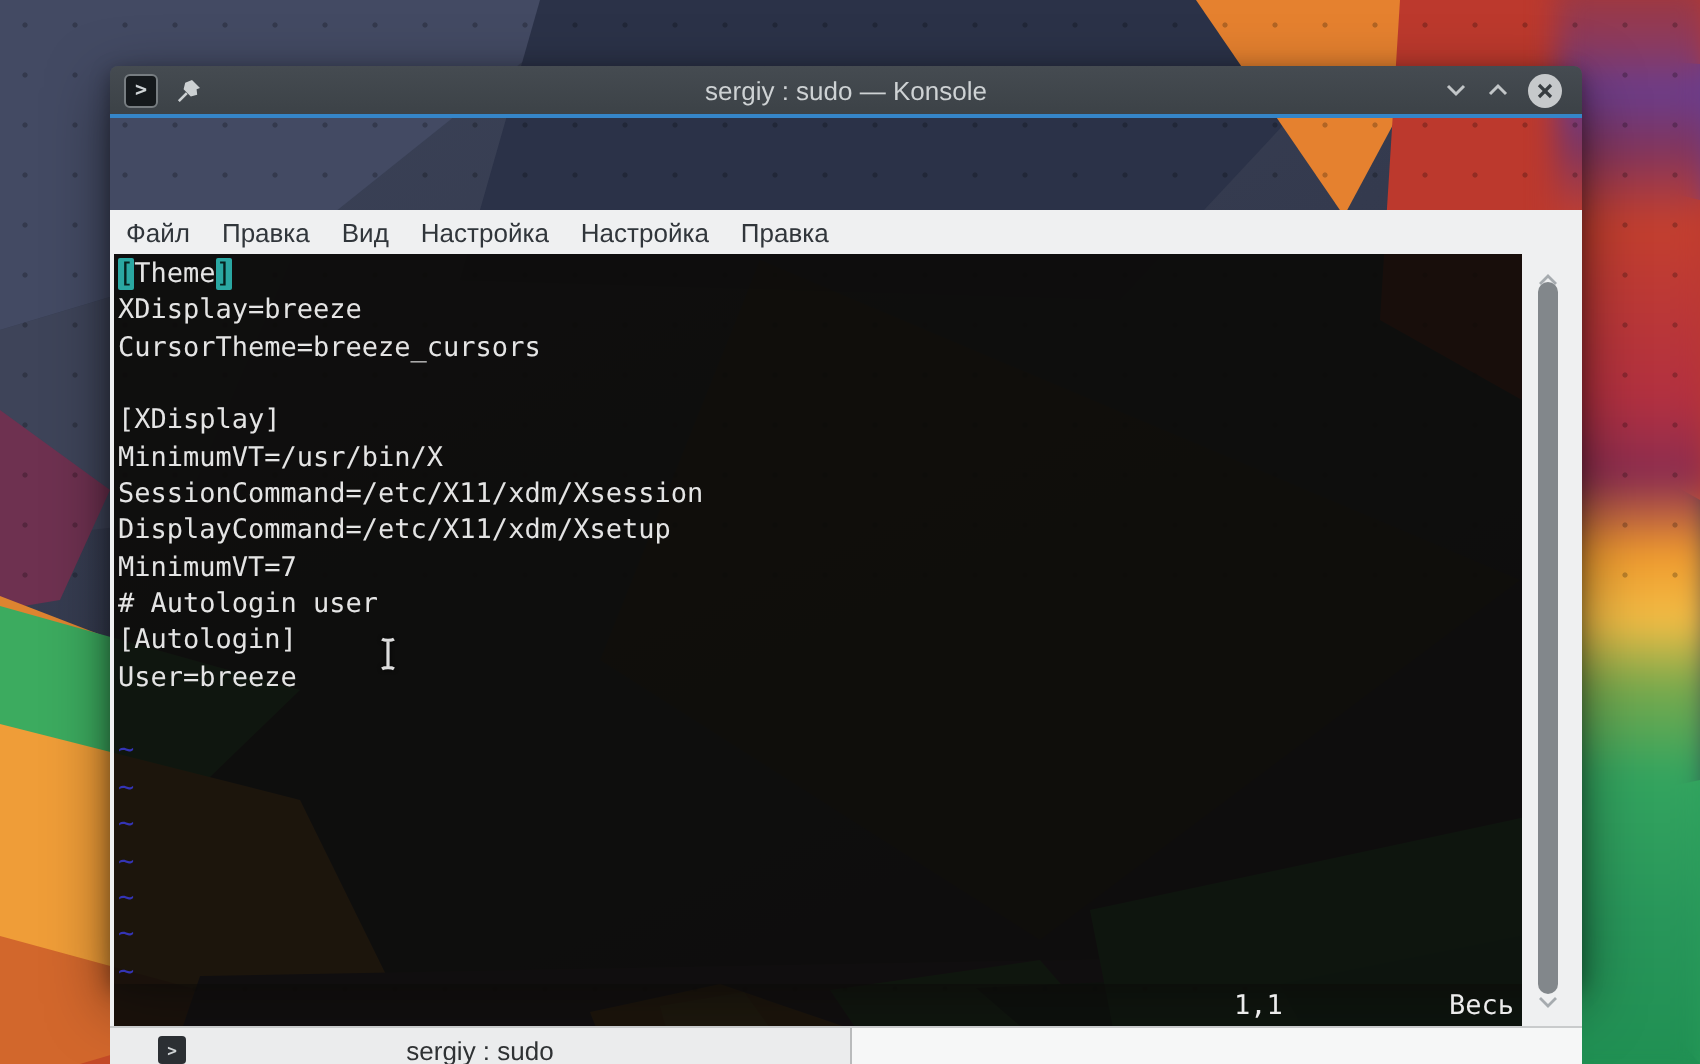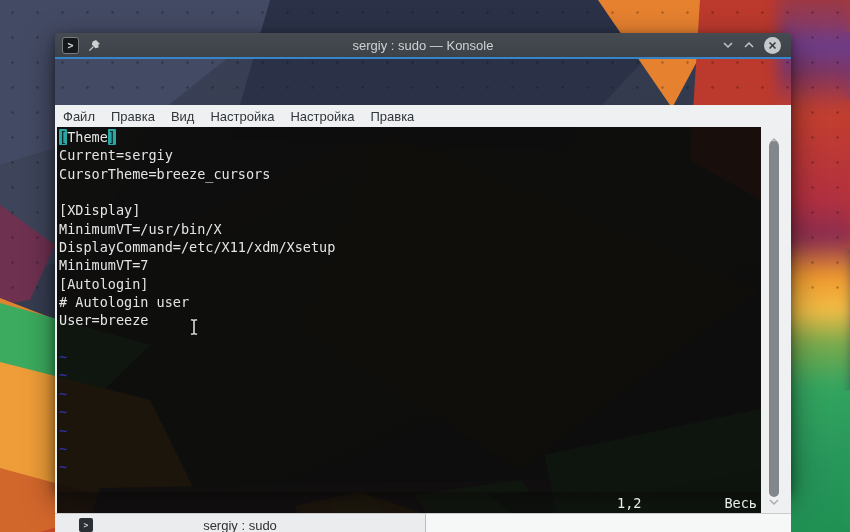--- a/index.html
+++ b/index.html
@@ -147,42 +147,43 @@
       <span class="menu-item">Правка</span>
       <span class="menu-item">Вид</span>
       <span class="menu-item">Настройка</span>
       <span class="menu-item">Настройка</span>
       <span class="menu-item">Правка</span>
     </div>
   <div class="content">
     <div class="terminal">
       <div>
         <div class="trow"><span class="cur">[</span><span>Theme</span><span class="cur">]</span></div>
-      <div class="trow">Current=sergiy</div>
+      <div class="trow">XDisplay=breeze</div>
           <div class="trow">CursorTheme=breeze_cursors</div>
           <div class="trow"></div>
           <div class="trow">[XDisplay]</div>
           <div class="trow">MinimumVT=/usr/bin/X</div>
+          <div class="trow">SessionCommand=/etc/X11/xdm/Xsession</div>
           <div class="trow">DisplayCommand=/etc/X11/xdm/Xsetup</div>
           <div class="trow">MinimumVT=7</div>
+          <div class="trow"># Autologin user</div>
           <div class="trow">[Autologin]</div>
-          <div class="trow"># Autologin user</div>
           <div class="trow">User=breeze</div>
           <div class="trow"></div>
           <div class="trow tilde">~</div>
           <div class="trow tilde">~</div>
           <div class="trow tilde">~</div>
           <div class="trow tilde">~</div>
           <div class="trow tilde">~</div>
           <div class="trow tilde">~</div>
           <div class="trow tilde">~</div>
         </div>
       <div class="t-status">
         
-        <span class="ruler">1,2</span>
+        <span class="ruler">1,1</span>
         <span class="scrollpos">Весь</span>
       </div>
     </div>
     <div class="scrollbar">
       <span class="sb-up">
         <svg width="10" height="6" viewBox="0 0 10 6">
             <polyline points="1,5 5,1 9,5" fill="none" stroke="#a6abaf" stroke-width="1.4"></polyline>
           </svg>
       </span>
       <div class="sb-thumb"></div>

